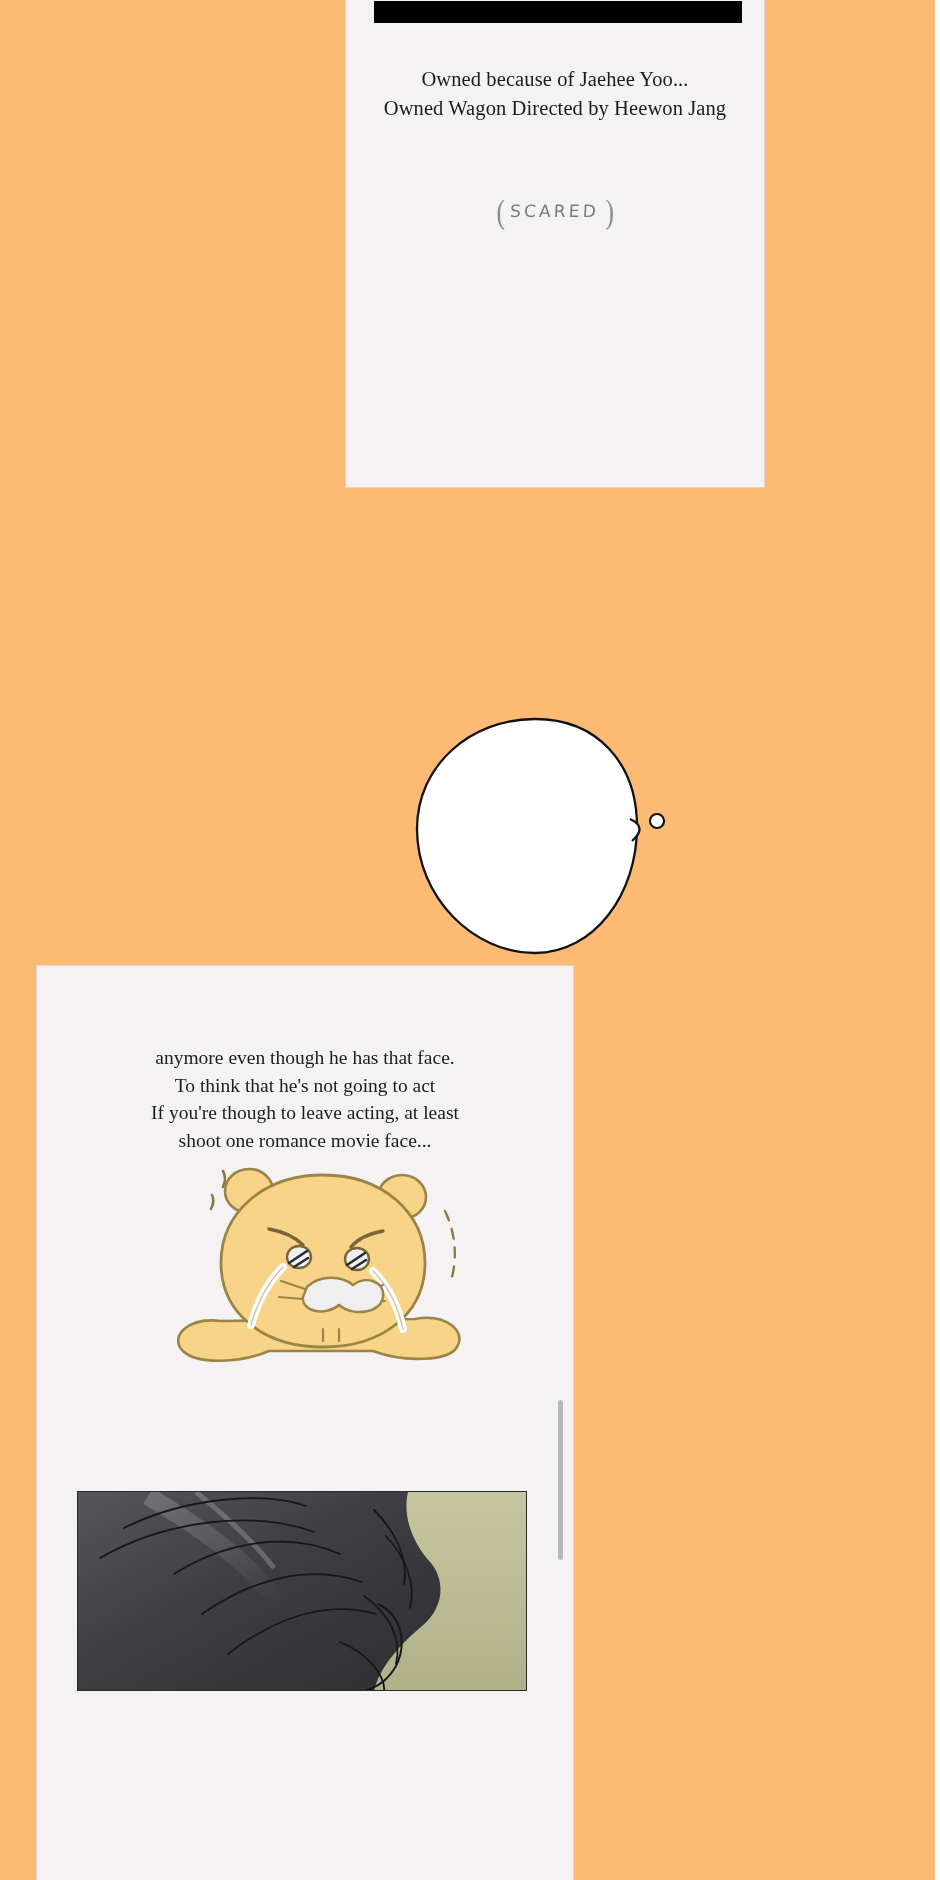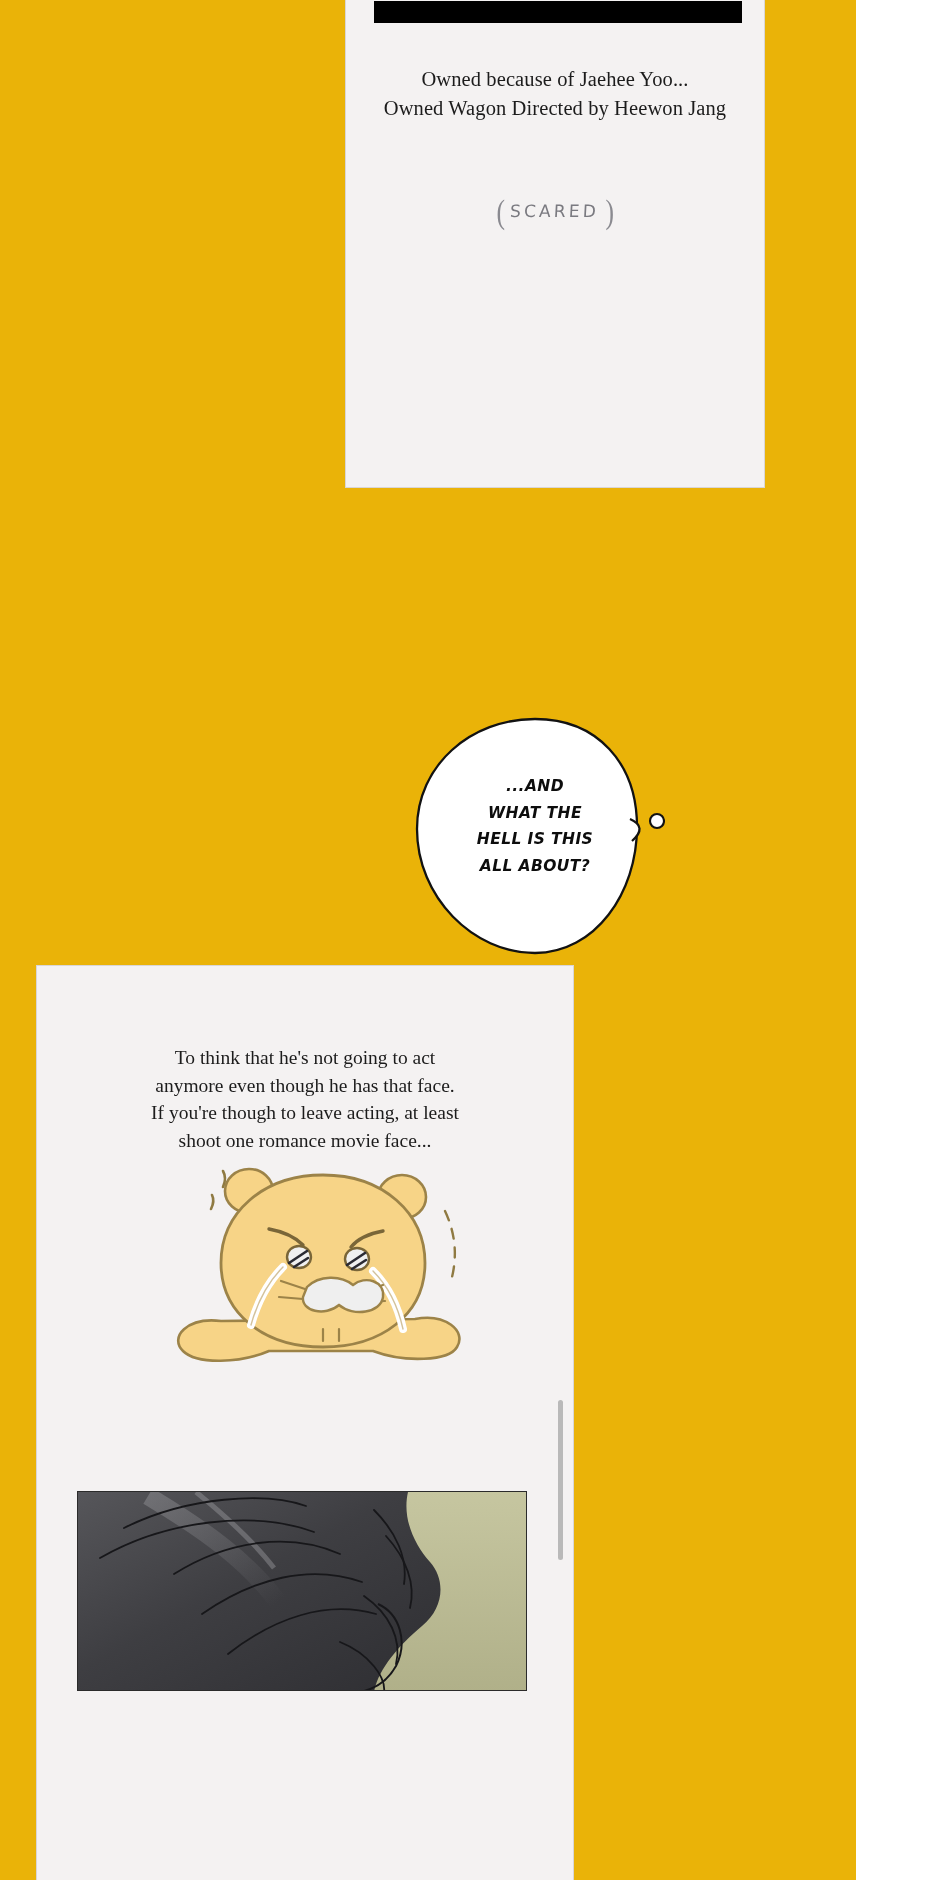--- a/index.html
+++ b/index.html
@@ -2,21 +2,21 @@
 <html><head>
 <meta charset="utf-8">
 <style>
   * { margin:0; padding:0; box-sizing:border-box; }
   html, body {
     width:940px; height:1880px;
     background:#ffffff;
     font-family:"Liberation Serif", serif;
     overflow:hidden;
   }
-  #stage { position:relative; width:856px; height:1880px; background:#eab308;padding-left:27px; }
+  #stage { position:relative; width:935px; height:1880px; background:#fdba74;padding-left:27px; }
 
   
   .panel {
     position:absolute;
     background:#f4f2f2;
     border:1px solid #d9d6d6;
     overflow:hidden;
   }
 
   
@@ -115,33 +115,27 @@
   <div id="balloon">
     <svg viewBox="0 0 260 245" width="260" height="245">
       <path d="M130 4
                C 192 4 232 48 232 112
                C 232 178 190 238 130 238
                C 68 238 12 182 12 114
                C 12 50 66 4 130 4 Z" fill="#ffffff" stroke="#121212" stroke-width="2.3"></path>
       <path d="M225 104 q 18 8 2 22" fill="#ffffff" stroke="#121212" stroke-width="2.3"></path>
       <circle cx="252" cy="106" r="7" fill="#ffffff" stroke="#121212" stroke-width="2.1"></circle>
     </svg>
-    <div id="balloon-text">
-      <span>...AND</span>
-      <span>WHAT THE</span>
-      <span>HELL IS THIS</span>
-      <span>ALL ABOUT?</span>
-    </div>
   </div>
 
   <div class="panel" id="panel-bottom">
 
     <div class="caption" id="caption-bottom">
+      <div>anymore even though he has that face.</div>
       <div>To think that he's not going to act</div>
-      <div>anymore even though he has that face.</div>
       <div>If you're though to leave acting, at least</div>
       <div>shoot one romance movie face...</div>
     </div>
 
     <div class="creature" id="yellow-creature">
       <svg viewBox="0 0 330 215" width="330" height="215">
 
         <g stroke="#8f7a42" stroke-width="2.6" fill="none" stroke-linecap="round">
           <path d="M66 36 q 4 -9 0 -16"></path>
           <path d="M54 58 q 4 -8 1 -14"></path>

